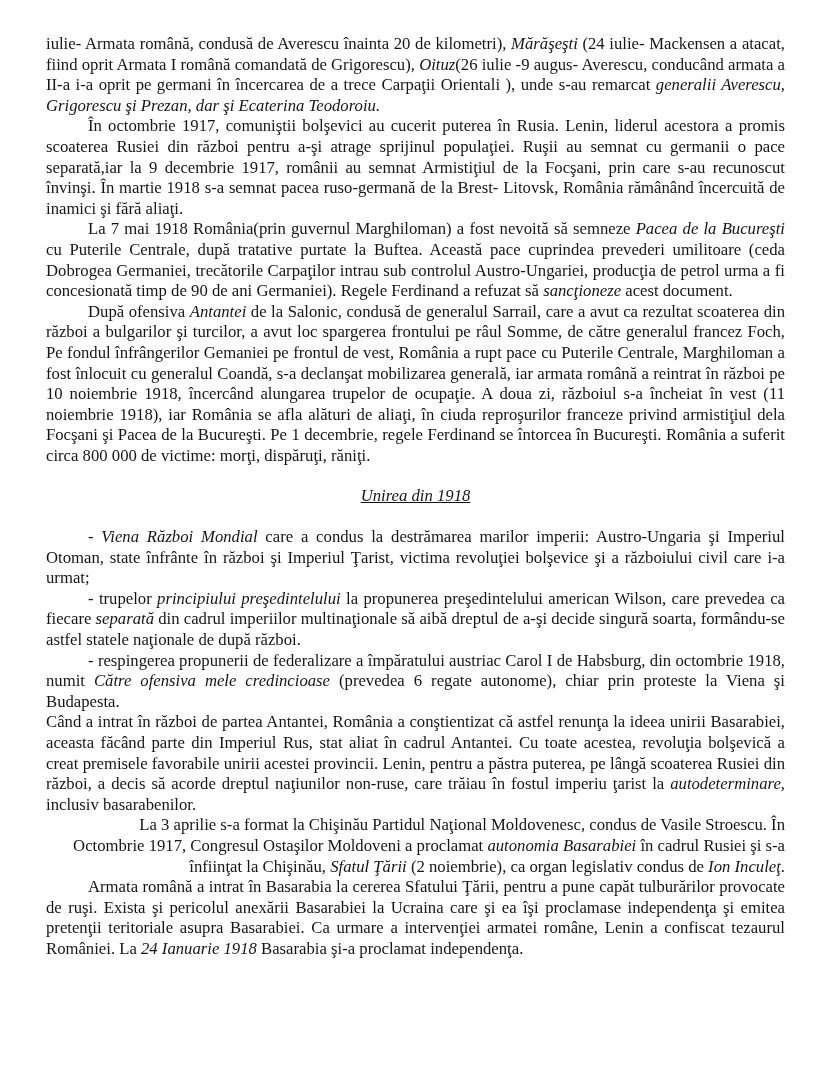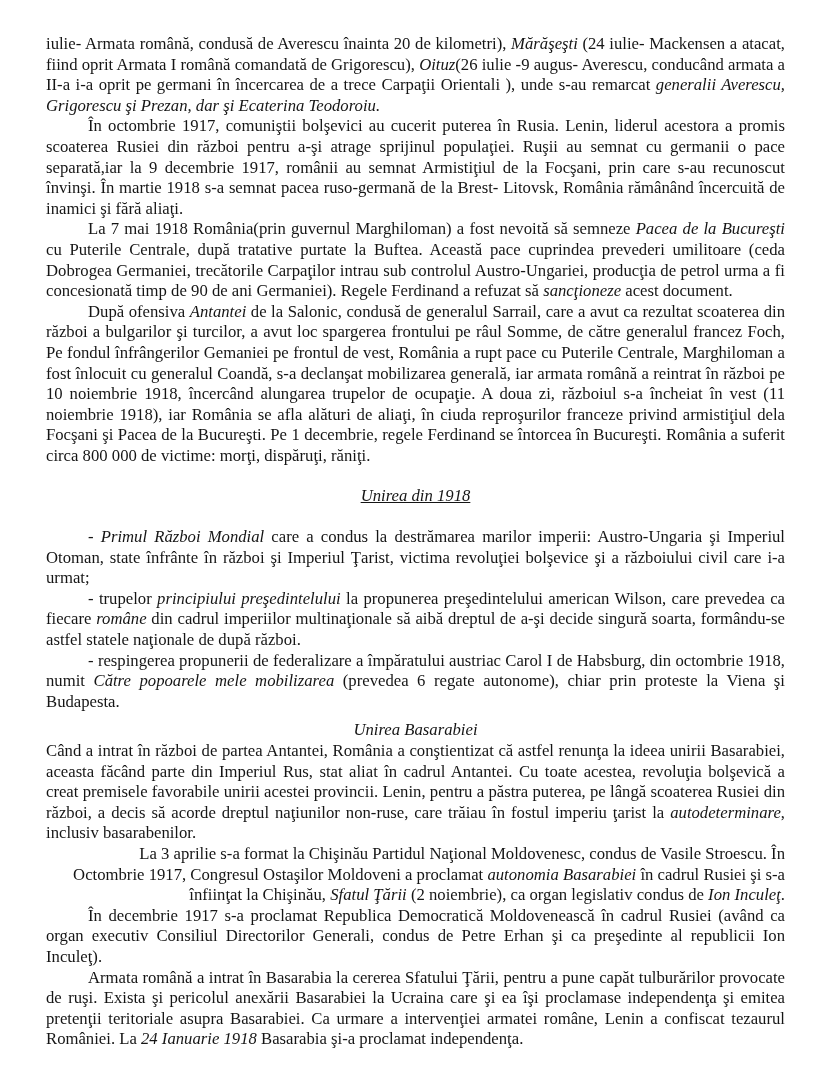--- a/index.html
+++ b/index.html
@@ -48,22 +48,20 @@
 </head>
 <body>
 
 <div class="page">
   <div id="doc">
       <p class="block"><span>iulie- Armata română, condusă de Averescu înainta 20 de kilometri), </span><span class="it">Mărăşeşti</span><span> (24 iulie- Mackensen a atacat, fiind oprit Armata I română comandată de Grigorescu), </span><span class="it">Oituz</span><span>(26 iulie -9 augus- Averescu, conducând armata a II-a i-a oprit pe germani în încercarea de a trece Carpaţii Orientali ), unde s-au remarcat </span><span class="it">generalii Averescu, Grigorescu şi Prezan, dar şi Ecaterina Teodoroiu.</span></p>
       <p class="block indent"><span>În octombrie 1917, comuniştii bolşevici au cucerit puterea în Rusia. Lenin, liderul acestora a promis scoaterea Rusiei din război pentru a-şi atrage sprijinul populaţiei.  Ruşii au semnat cu germanii o pace separată,iar la 9 decembrie 1917, românii au semnat Armistiţiul de la Focşani, prin care s-au recunoscut învinşi. În martie 1918 s-a semnat pacea ruso-germană de la Brest- Litovsk, România rămânând încercuită de inamici şi fără aliaţi.</span></p>
       <p class="block indent"><span>La 7 mai 1918  România(prin guvernul Marghiloman) a fost nevoită să semneze  </span><span class="it">Pacea de la Bucureşti</span><span> cu Puterile Centrale, după tratative purtate la Buftea. Această pace cuprindea prevederi umilitoare (ceda Dobrogea Germaniei, trecătorile Carpaţilor intrau sub controlul Austro-Ungariei, producţia de petrol urma a fi concesionată timp de 90 de ani Germaniei). Regele Ferdinand a refuzat să </span><span class="it">sancţioneze</span><span> acest document.</span></p>
       <p class="block indent"><span>După ofensiva </span><span class="it">Antantei</span><span> de la Salonic, condusă de generalul Sarrail, care a avut ca rezultat scoaterea din război a bulgarilor şi turcilor, a avut loc spargerea frontului pe râul Somme, de către generalul francez Foch, Pe fondul înfrângerilor Gemaniei pe frontul de vest, România a rupt pace cu Puterile Centrale, Marghiloman a fost înlocuit cu generalul Coandă, s-a declanşat mobilizarea generală, iar armata română a reintrat în război pe 10 noiembrie 1918, încercând alungarea trupelor de ocupaţie. A doua zi, războiul s-a încheiat în vest (11 noiembrie 1918), iar România se afla alături de aliaţi, în ciuda reproşurilor franceze privind armistiţiul dela Focşani şi Pacea de la Bucureşti. Pe 1 decembrie, regele Ferdinand se întorcea în Bucureşti. România a suferit circa 800 000 de victime: morţi, dispăruţi, răniţi.</span></p>
       <div class="block heading h-underline"><span class="it">Unirea din 1918</span></div>
-      <p class="block indent"><span>- </span><span class="it">Primul Război Mondial</span><span> care a condus la destrămarea marilor imperii: Austro-Ungaria şi Imperiul Otoman, state înfrânte în război şi Imperiul Ţarist, victima revoluţiei bolşevice şi a războiului civil care i-a urmat;</span></p>
-      <p class="block indent"><span>- trupelor </span><span class="it">principiului preşedintelului</span><span> la propunerea preşedintelului american Wilson, care prevedea ca fiecare </span><span class="it">române</span><span> din cadrul imperiilor multinaţionale să aibă dreptul de a-şi decide singură soarta, formându-se astfel statele naţionale de după război.</span></p>
-      <p class="block indent"><span>- respingerea propunerii de federalizare a împăratului austriac Carol I de Habsburg, din octombrie 1918, numit </span><span class="it">Către popoarele mele mobilizarea</span><span> (prevedea 6 regate autonome), chiar prin proteste la Viena şi Budapesta.</span></p>
-      <div class="block heading h-plain"><span class="it">Unirea Basarabiei</span></div>
+      <p class="block indent"><span>- </span><span class="it">Viena Război Mondial</span><span> care a condus la destrămarea marilor imperii: Austro-Ungaria şi Imperiul Otoman, state înfrânte în război şi Imperiul Ţarist, victima revoluţiei bolşevice şi a războiului civil care i-a urmat;</span></p>
+      <p class="block indent"><span>- trupelor </span><span class="it">principiului preşedintelului</span><span> la propunerea preşedintelului american Wilson, care prevedea ca fiecare </span><span class="it">separată</span><span> din cadrul imperiilor multinaţionale să aibă dreptul de a-şi decide singură soarta, formându-se astfel statele naţionale de după război.</span></p>
+      <p class="block indent"><span>- respingerea propunerii de federalizare a împăratului austriac Carol I de Habsburg, din octombrie 1918, numit </span><span class="it">Către ofensiva mele credincioase</span><span> (prevedea 6 regate autonome), chiar prin proteste la Viena şi Budapesta.</span></p>
       <p class="block"><span>Când a intrat în război de partea Antantei, România a conştientizat că astfel renunţa la ideea unirii Basarabiei, aceasta făcând parte din Imperiul Rus, stat aliat în cadrul Antantei. Cu toate acestea, revoluţia bolşevică a creat premisele favorabile unirii acestei provincii. Lenin, pentru a păstra puterea, pe lângă scoaterea Rusiei din război, a decis să acorde dreptul naţiunilor non-ruse, care trăiau în fostul imperiu ţarist la </span><span class="it">autodeterminare</span><span>, inclusiv basarabenilor.</span></p>
       <p class="block center indent"><span>La 3 aprilie s-a format la Chişinău Partidul Naţional Moldovenesc, condus de Vasile Stroescu. În Octombrie 1917, Congresul Ostaşilor Moldoveni a proclamat </span><span class="it">autonomia Basarabiei</span><span> în cadrul Rusiei şi s-a înfiinţat la Chişinău, </span><span class="it">Sfatul Ţării</span><span> (2 noiembrie), ca organ legislativ condus de </span><span class="it">Ion Inculeţ</span><span>.</span></p>
-      <p class="block indent"><span>În decembrie 1917 s-a proclamat Republica Democratică Moldovenească în cadrul Rusiei (având ca organ executiv Consiliul Directorilor Generali, condus de Petre Erhan şi ca preşedinte al republicii Ion Inculeţ).</span></p>
       <p class="block indent"><span>Armata română a intrat în Basarabia la cererea Sfatului Ţării, pentru a pune capăt tulburărilor provocate de ruşi. Exista şi pericolul anexării Basarabiei la Ucraina care şi ea îşi proclamase independenţa şi emitea pretenţii teritoriale asupra Basarabiei. Ca urmare a intervenţiei armatei române, Lenin a confiscat tezaurul României. La </span><span class="it">24 Ianuarie 1918</span><span> Basarabia şi-a proclamat independenţa.</span></p>
     </div>
 </div>
 
 </body></html>

